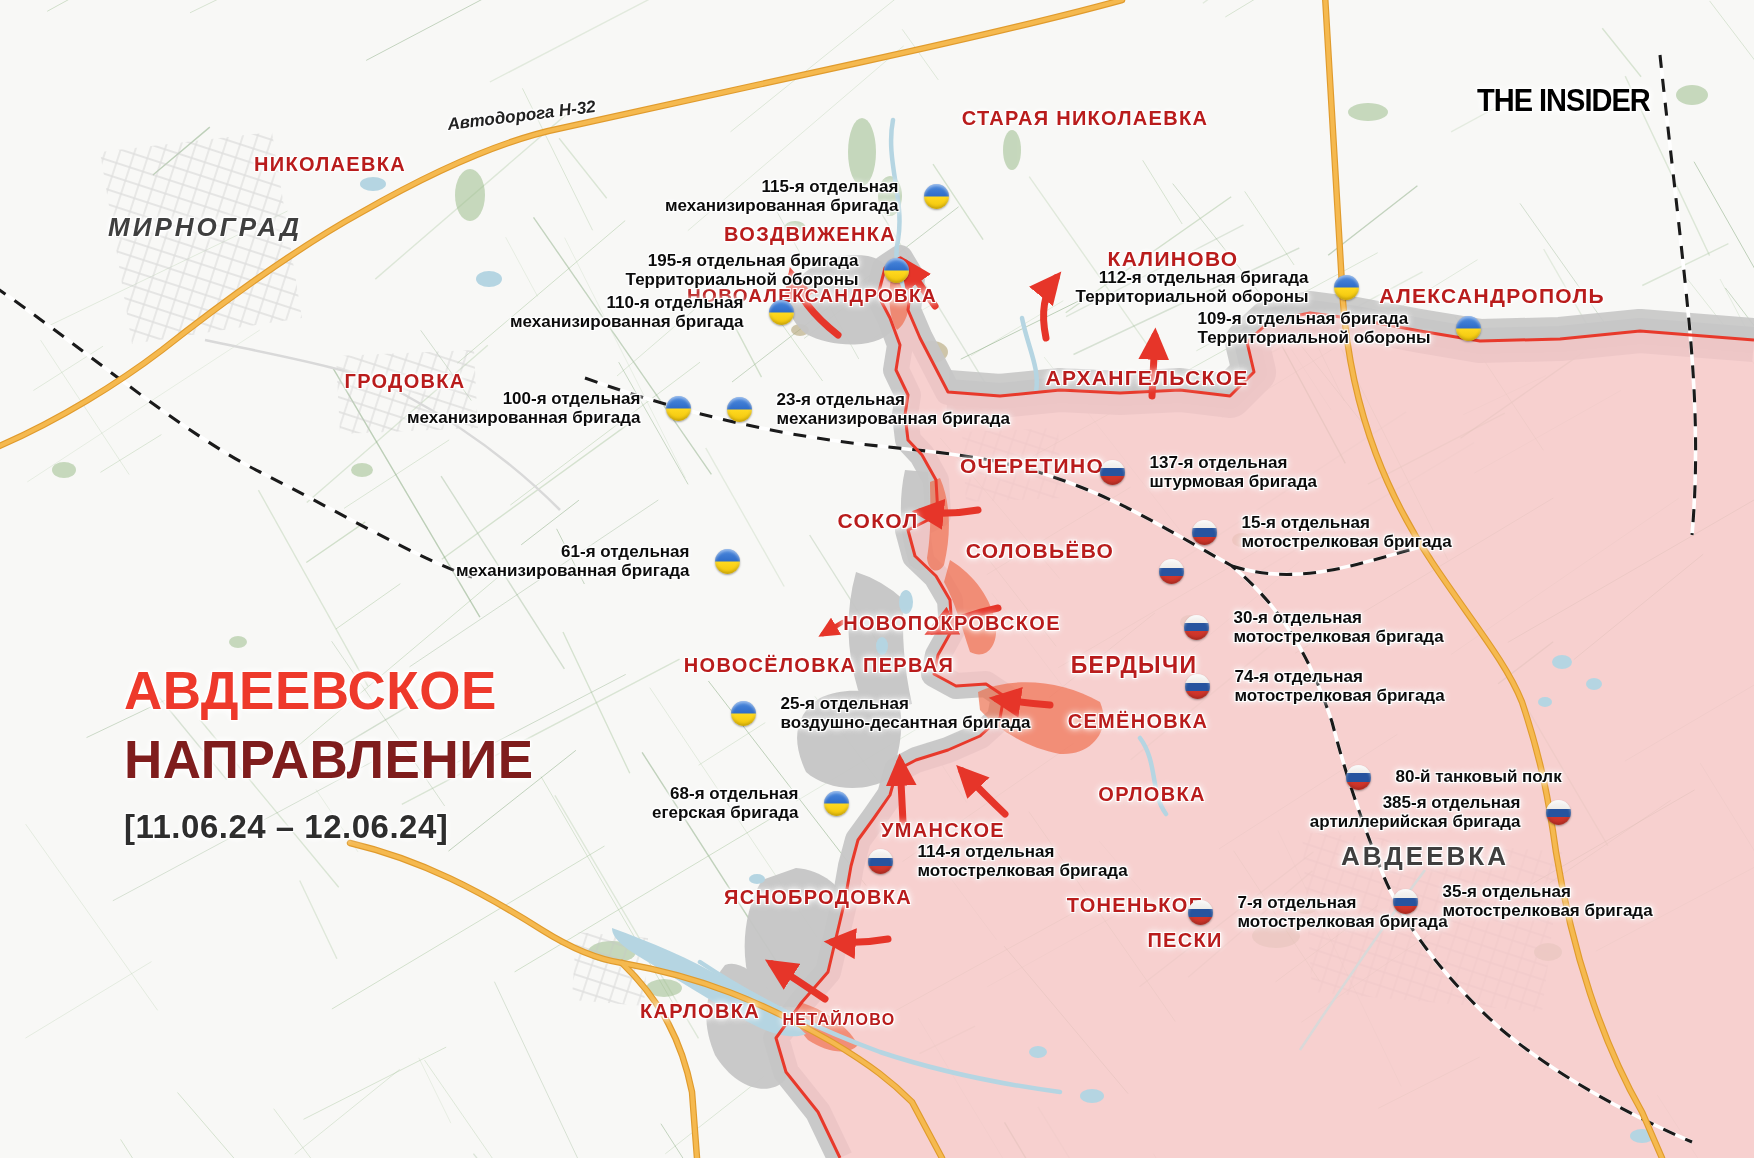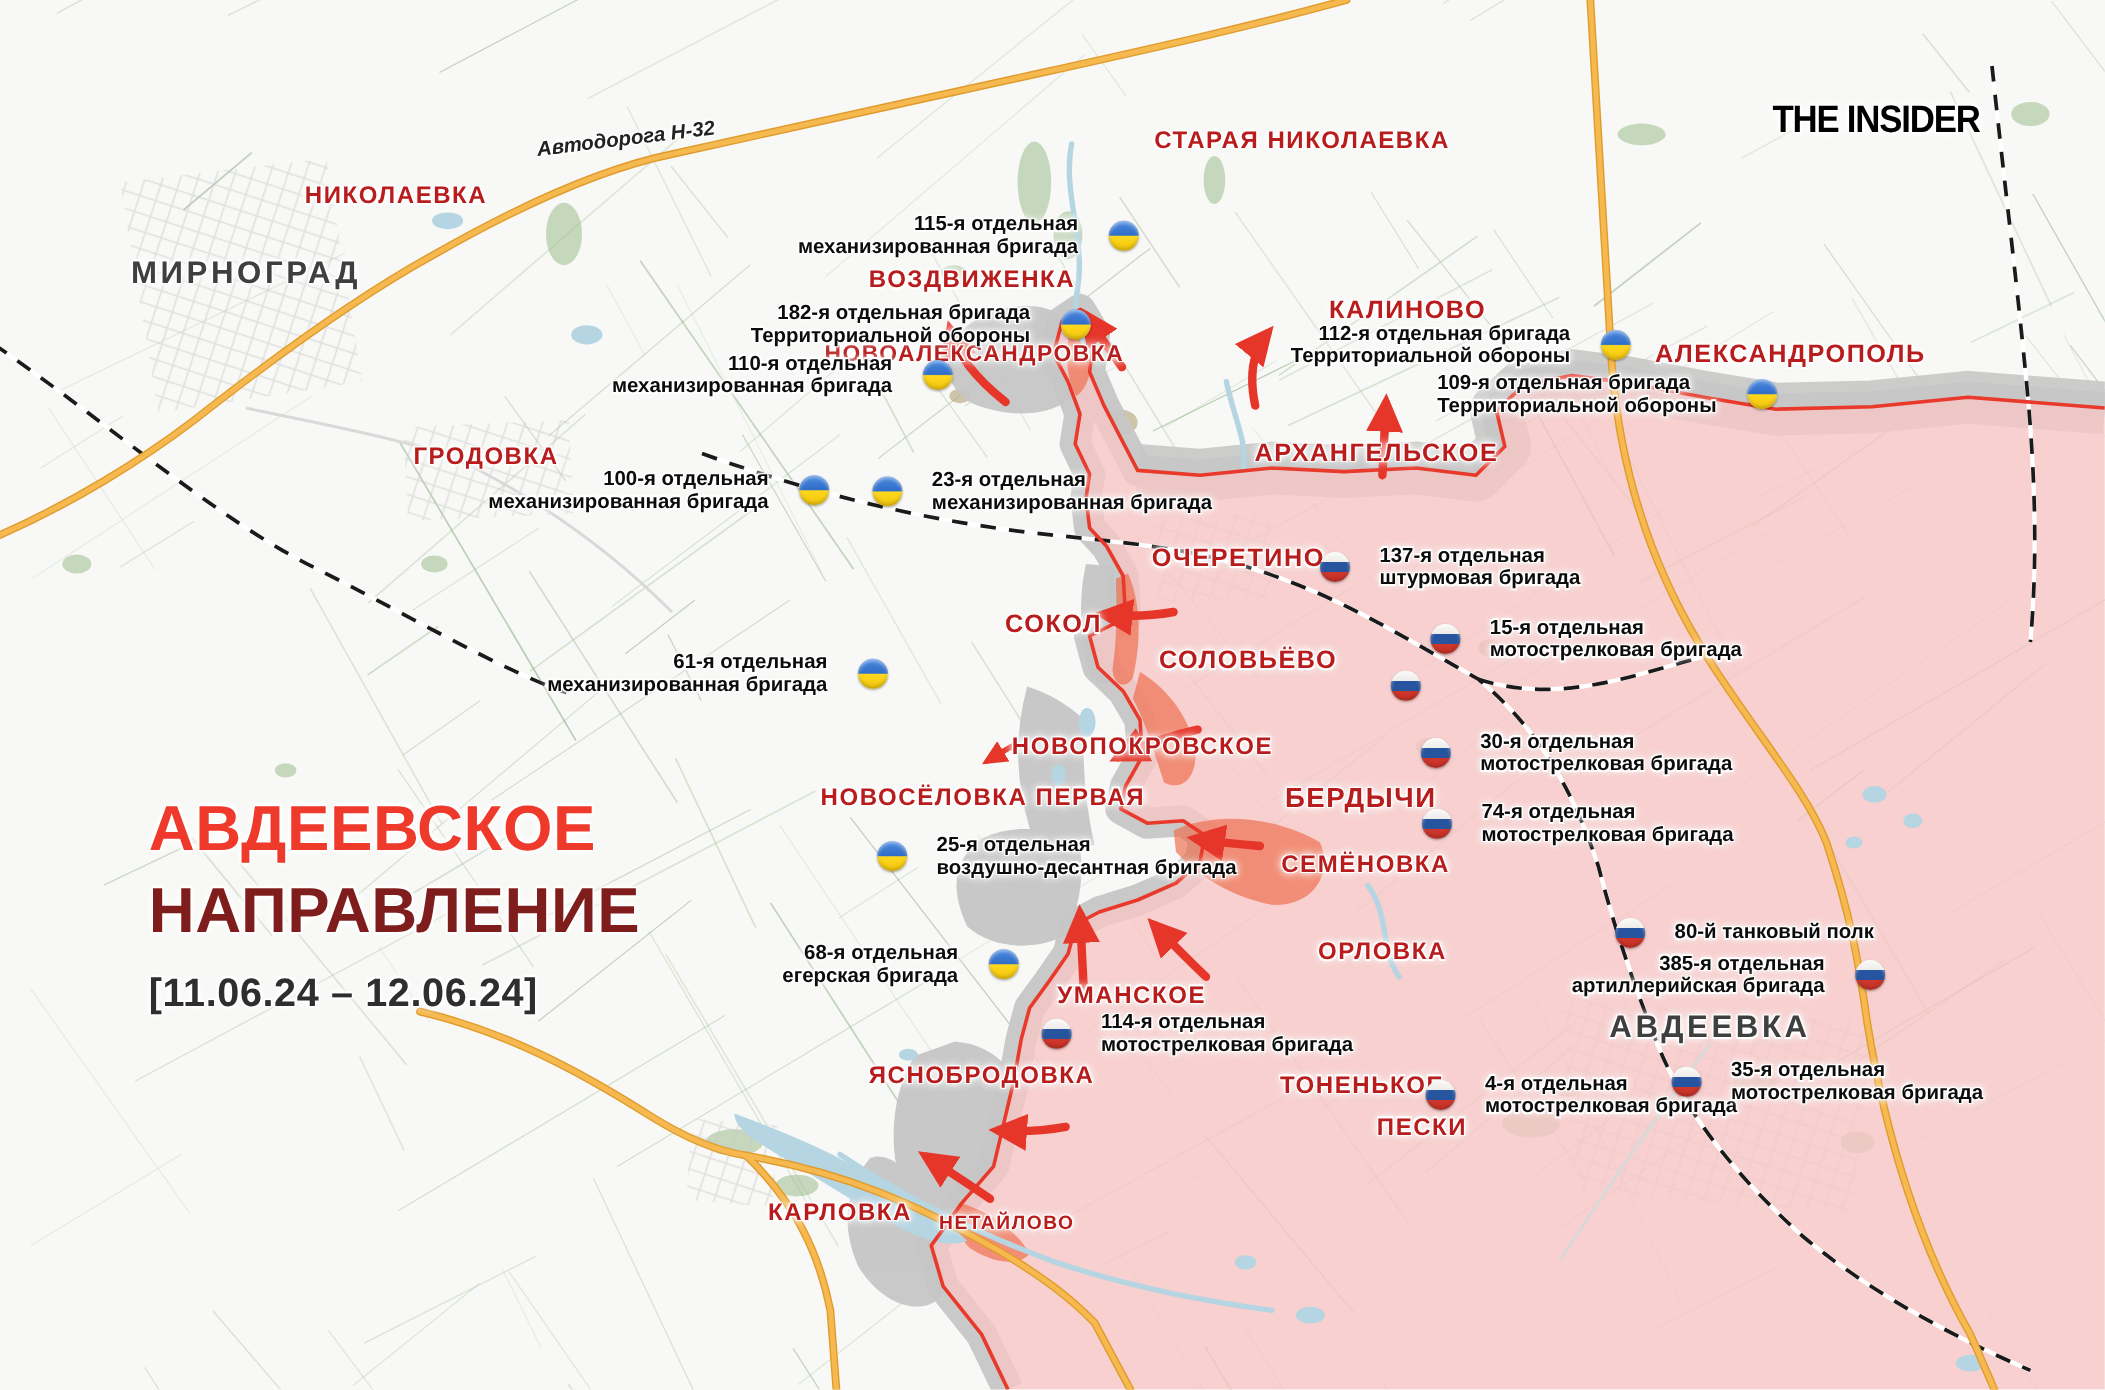--- a/index.html
+++ b/index.html
@@ -346,21 +346,21 @@
       <path d="M843,622 L823,634" stroke-width="4.5"></path>
       <path d="M1050,705 Q1025,703 997,699"></path>
       <path d="M903,822 L900,762"></path>
       <path d="M1005,814 Q985,795 962,771"></path>
       <path d="M888,939 Q860,944 832,942"></path>
       <path d="M825,999 Q800,982 772,964"></path>
     </g>
   </svg>
 
   <div id="settlements-layer">
-      <div class="settlement halo big" style="left: 205px; top: 227px; font-size: 26px;">МИРНОГРАД</div>
+      <div class="settlement halo big" style="left: 205px; top: 227px; font-size: 26px; font-style: italic;">МИРНОГРАД</div>
       <div class="settlement halo" style="left: 330px; top: 164px; font-size: 20px;">НИКОЛАЕВКА</div>
       <div class="settlement halo" style="left: 1085px; top: 118px; font-size: 20px;">СТАРАЯ НИКОЛАЕВКА</div>
       <div class="settlement halo" style="left: 810px; top: 234px; font-size: 20px;">ВОЗДВИЖЕНКА</div>
       <div class="settlement halo" style="left: 1173px; top: 259px; font-size: 21px;">КАЛИНОВО</div>
       <div class="settlement halo" style="left: 1492px; top: 296px; font-size: 21px;">АЛЕКСАНДРОПОЛЬ</div>
       <div class="settlement halo" style="left: 405px; top: 381px; font-size: 20px;">ГРОДОВКА</div>
       <div class="settlement halo" style="left: 812px; top: 296px; font-size: 19px;">НОВОАЛЕКСАНДРОВКА</div>
       <div class="settlement halo" style="left: 1147px; top: 378px; font-size: 21px;">АРХАНГЕЛЬСКОЕ</div>
       <div class="settlement halo" style="left: 1032px; top: 466px; font-size: 21px;">ОЧЕРЕТИНО</div>
       <div class="settlement halo" style="left: 878px; top: 521px; font-size: 21px;">СОКОЛ</div>
@@ -381,21 +381,21 @@
   <div id="units-layer">
       <div class="unit" style="top: 177.3px; right: 805.5px;">
         <div class="unit-text halo" style="text-align: right;">
           <div>115-я отдельная</div>
           <div>механизированная бригада</div>
         </div>
         <span class="flag ua"></span>
       </div>
       <div class="unit" style="top: 251.3px; right: 845.5px;">
         <div class="unit-text halo" style="text-align: right;">
-          <div>182-я отдельная бригада</div>
+          <div>195-я отдельная бригада</div>
           <div>Территориальной обороны</div>
         </div>
         <span class="flag ua"></span>
       </div>
       <div class="unit" style="top: 293.3px; right: 960.5px;">
         <div class="unit-text halo" style="text-align: right;">
           <div>110-я отдельная</div>
           <div>механизированная бригада</div>
         </div>
         <span class="flag ua"></span>
@@ -496,21 +496,21 @@
       <div class="unit" style="top: 842.3px; left: 867.5px;">
         <span class="flag ru"></span>
         <div class="unit-text halo" style="text-align: left;">
           <div>114-я отдельная</div>
           <div>мотострелковая бригада</div>
         </div>
       </div>
       <div class="unit" style="top: 893.3px; left: 1187.5px;">
         <span class="flag ru"></span>
         <div class="unit-text halo" style="text-align: left;">
-          <div>4-я отдельная</div>
+          <div>7-я отдельная</div>
           <div>мотострелковая бригада</div>
         </div>
       </div>
       <div class="unit" style="top: 882.3px; left: 1392.5px;">
         <span class="flag ru"></span>
         <div class="unit-text halo" style="text-align: left;">
           <div>35-я отдельная</div>
           <div>мотострелковая бригада</div>
         </div>
       </div>

